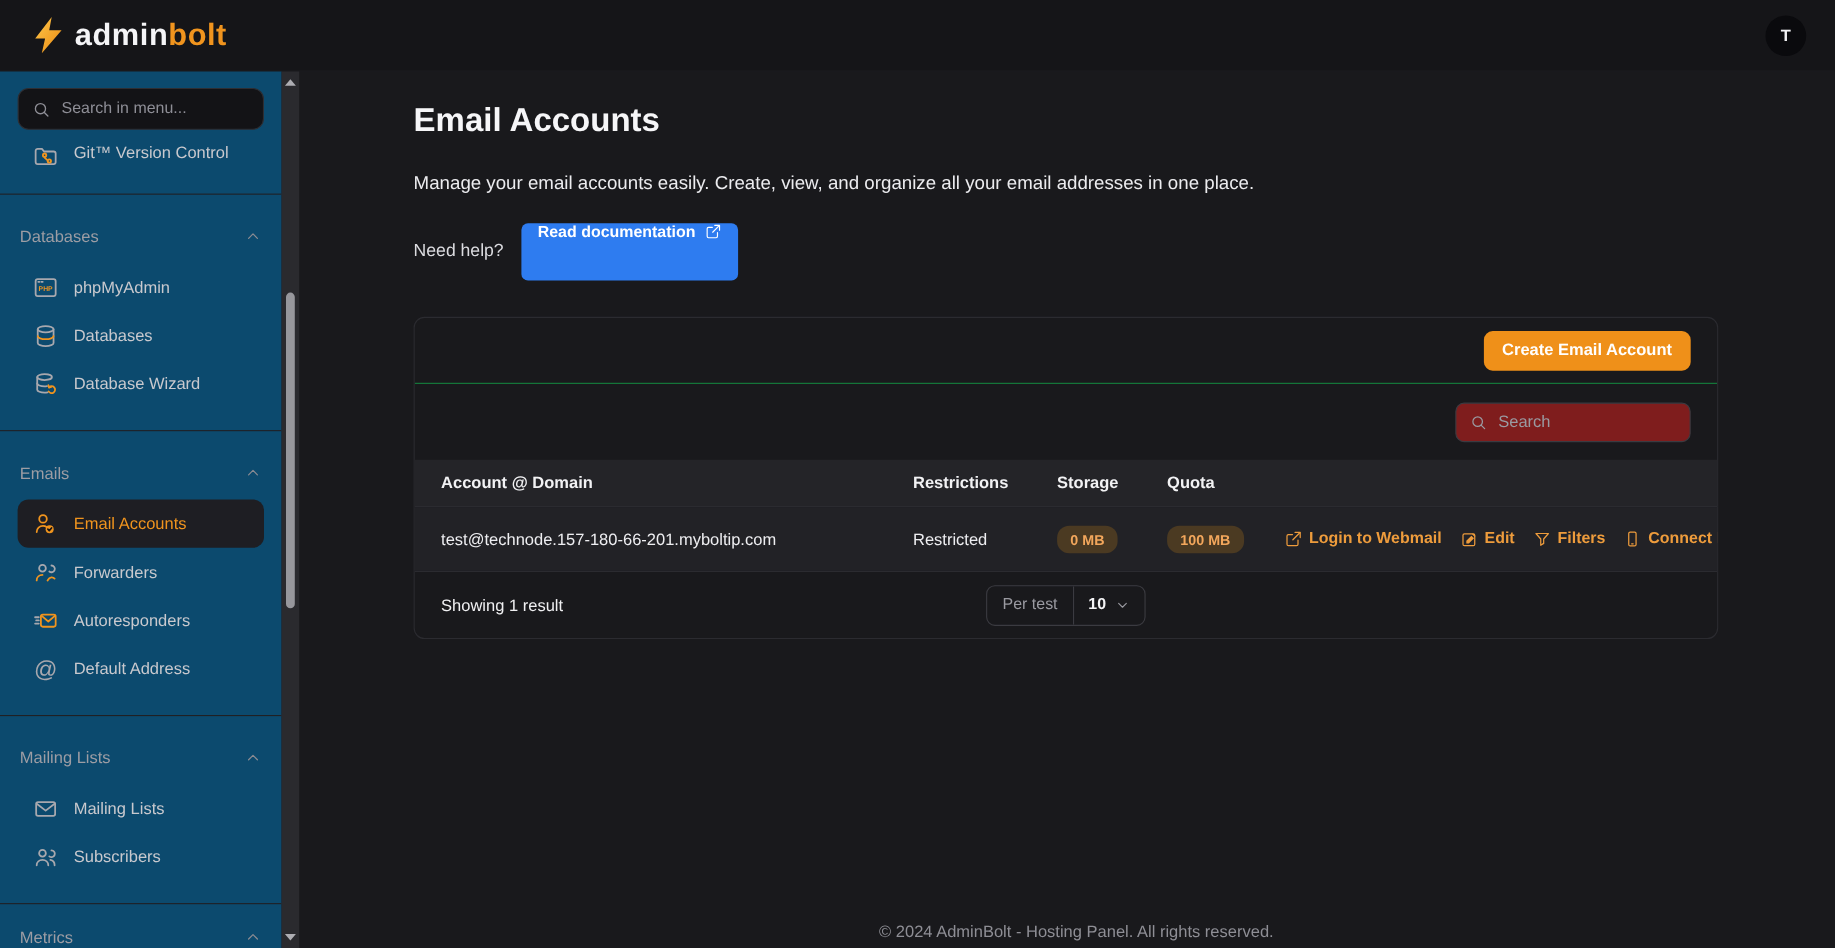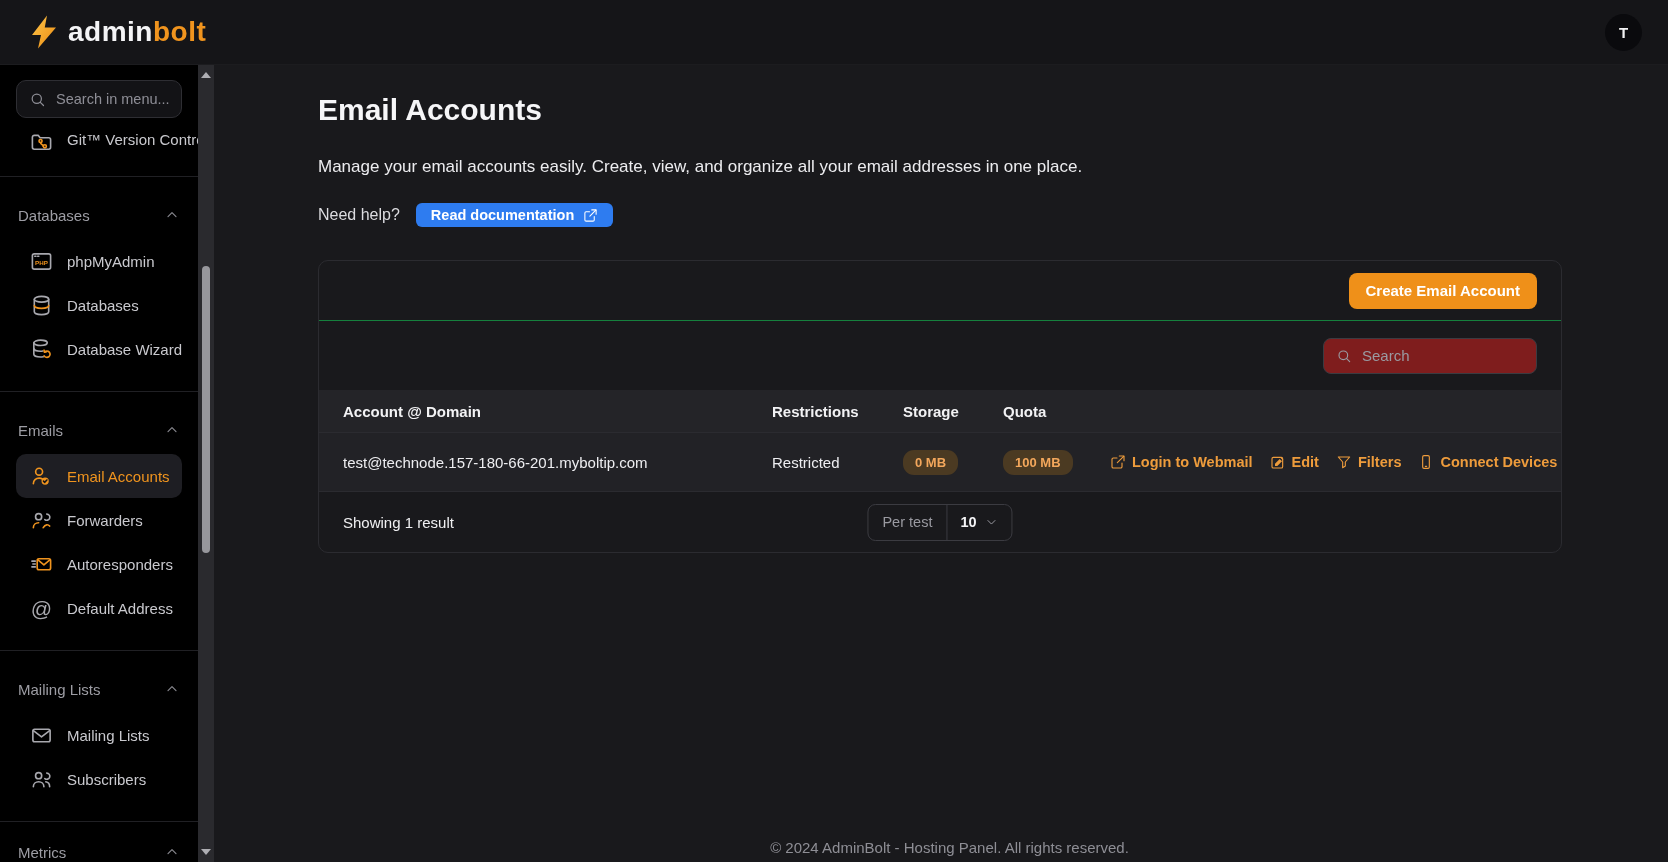--- a/index.html
+++ b/index.html
@@ -16,21 +16,21 @@
   .brand-text { font-size:28px; font-weight:800; letter-spacing:.5px; color:#f4f4f6; }
   .brand-text .bolt { color:#f0941e;text-align:right; }
   .avatar { width:37px; height:37px; border-radius:50%; background:#0a0a0d; color:#f2f2f4;
     display:flex; align-items:center; justify-content:center; font-size:15px; font-weight:600;
     cursor:pointer; }
 
   
   .shell { flex:1; display:flex; min-height:0; }
 
   
-  .sidebar { width:198px; background:#000000; padding-top:15px; overflow:hidden; flex:0 0 auto; }
+  .sidebar { width:256px; background:#0c4a6e; padding-top:15px; overflow:hidden; flex:0 0 auto; }
   .side-search { margin:0 16px; height:38px; border:1px solid #2e2e33; border-radius:10px;
     background:#131316; display:flex; align-items:center; gap:10px; padding:0 12px; }
   .side-search svg { width:17px; height:17px; stroke:#8e8e96; flex:0 0 auto; }
   .side-search input { background:transparent; border:none; outline:none; color:#cfcfd4;
     font-size:14.5px; width:100%; font-family:"Liberation Sans", sans-serif; }
   .side-search input::placeholder { color:#8e8e96; }
 
   .git-clip { height:28px; overflow:hidden; margin-top:10px; }
   .side-item { height:44px; display:flex; align-items:center; gap:14px; padding:0 14px;
     margin:0 16px; color:#c9c9ce; font-size:15px; cursor:pointer; border-radius:10px;
@@ -57,22 +57,22 @@
     border-top:6px solid #aeaeb3; }
   .scroll-thumb { position:absolute; left:4px; width:8px; top:201px; height:287px;
     background:#97979c; border-radius:6px; cursor:pointer; }
 
   
   .main { flex:1; position:relative; padding:0 106px 0 104px; min-width:0; }
   .page-title { margin-top:28px; font-size:30px; font-weight:800; color:#f6f6f8; }
   .page-desc { margin-top:30px; font-size:17px; color:#ececef; }
   .help-row { margin-top:26px; display:flex; align-items:center; gap:16px; }
   .help-text { color:#dcdce0; font-size:16px; }
-  .btn-docs { display:flex; align-items:center; gap:9px; background:#2e7cf0; color:#ffffff;
-    border:none; border-radius:6px; height:24px; padding:0 15px; font-size:14.5px; font-weight:700;
+  .btn-docs { display:flex; align-items:flex-start; gap:9px; background:#2e7cf0; color:#ffffff;
+    border:none; border-radius:6px; height:52px; padding:0 15px; font-size:14.5px; font-weight:700;
     cursor:pointer; font-family:"Liberation Sans", sans-serif; }
   .btn-docs svg { width:15px; height:15px; stroke:#ffffff; }
 
   
   .card { margin-top:33px; border:1px solid #2b2b30; border-radius:10px; overflow:hidden; }
   .card-row-top { height:60px; display:flex; align-items:center; justify-content:flex-end;
     padding:0 24px; border-bottom:1px solid #15803d; }
   .btn-create { background:#ef9019; color:#fff; border:none; border-radius:8px; height:36px;
     padding:0 17px; font-size:15px; font-weight:700; cursor:pointer;
     font-family:"Liberation Sans", sans-serif; }

